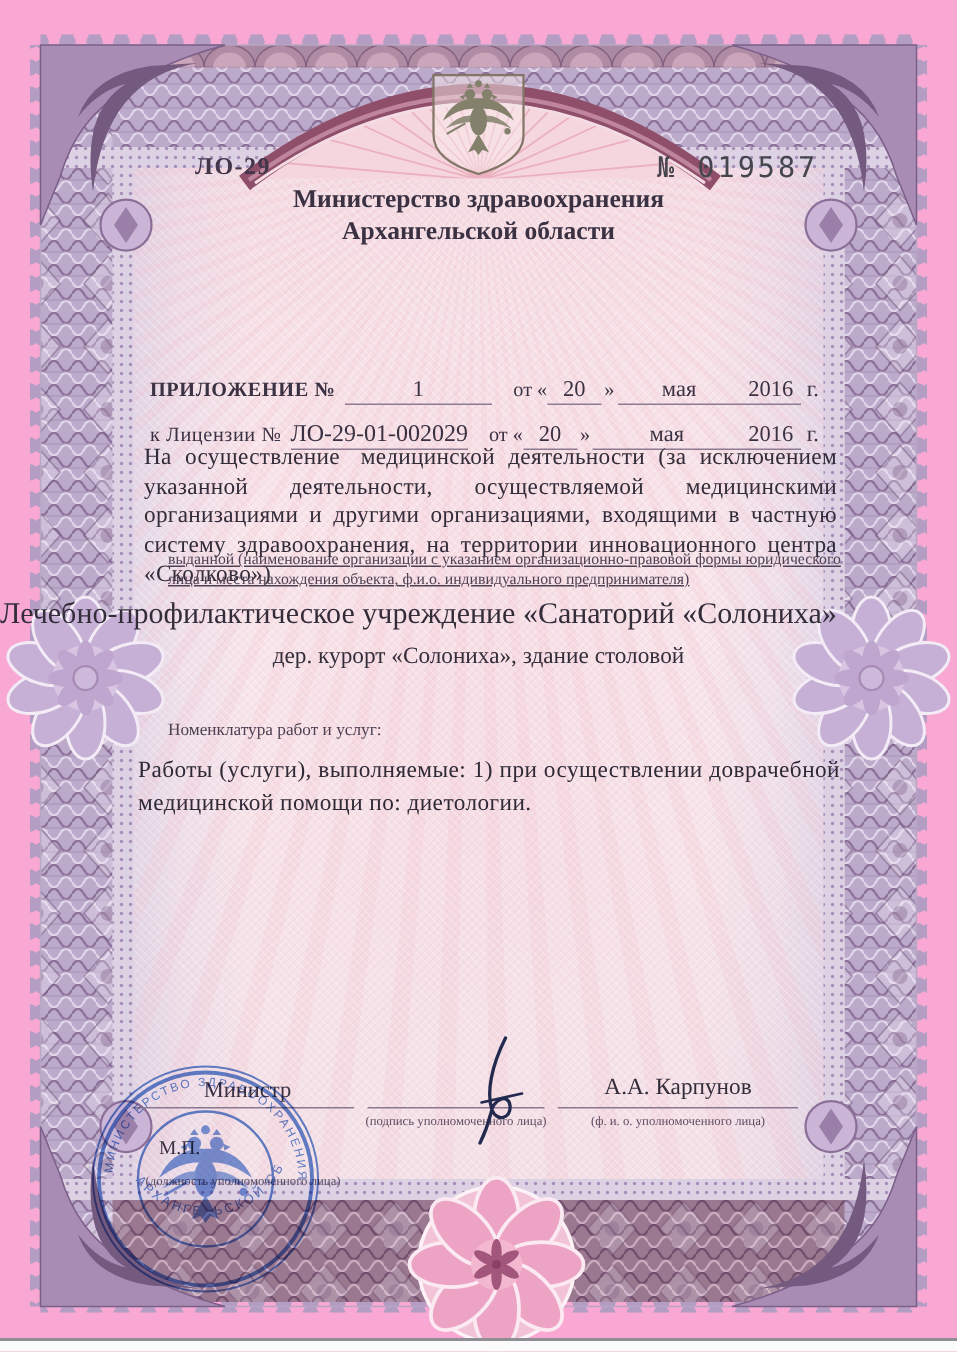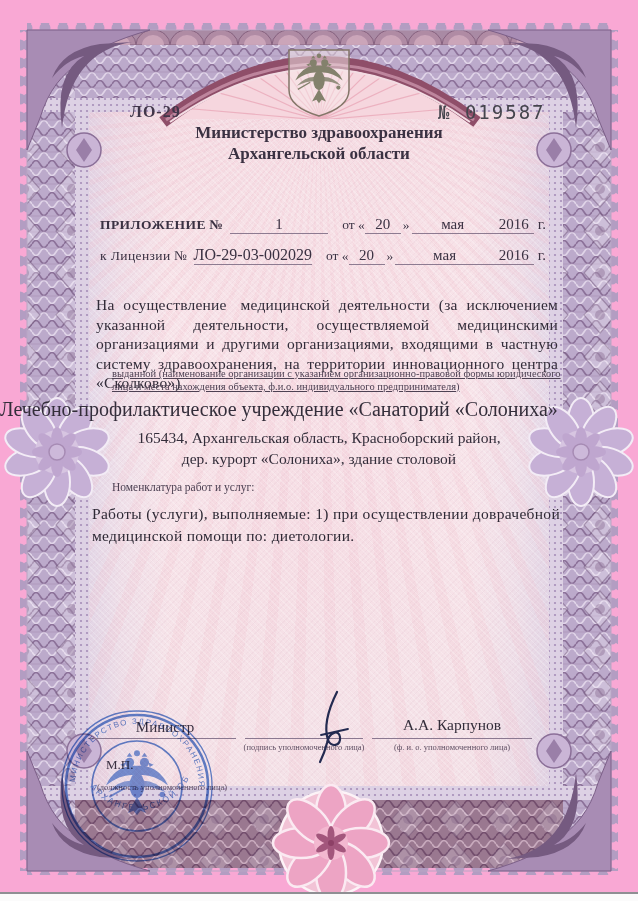--- a/index.html
+++ b/index.html
@@ -27,21 +27,21 @@
   .series{left:130px;top:103px;font-size:16px;font-weight:bold;letter-spacing:1px;color:#41364a;}
   .number{left:438px;top:101px;font-family:"DejaVu Sans Mono",monospace;font-size:19px;letter-spacing:2px;color:#45454d;}
   .title{left:0;top:122px;width:638px;text-align:center;font-weight:bold;font-size:17px;line-height:21px;color:#3a3142;}
   .formrow{position:absolute;left:100px;right:92px;display:flex;align-items:baseline;font-size:15px;color:#3a3142;}
   .formrow .lab{font-size:13.5px;font-weight:bold;letter-spacing:.4px;white-space:nowrap;}
   .formrow.lic .lab{font-weight:normal;font-size:13.5px;}
   .fill{border-bottom:1px solid #8d7b91;text-align:center;white-space:nowrap;}
   .f-val{flex:1.2;margin-left:6px;}
   .f-month{flex:1;margin-left:2px;}
   .f-day{min-width:30px;padding:0 3px;}
-  .f-year{min-width:40px;}
+  .f-year{min-width:40px;margin-top:36px;}
   .small-lab{font-size:13.5px;white-space:nowrap;margin-left:14px;}
   .suffix{margin-left:4px;white-space:nowrap;}
   .activity{left:96px;top:295px;width:462px;font-size:15.5px;line-height:19.5px;text-align:justify;color:#322c39;letter-spacing:.2px;}
   .wide-gap{display:inline-block;width:14px;}
   .issued{left:112px;top:367px;width:452px;font-size:10.5px;line-height:13px;color:#4d4153;text-decoration:underline;}
   .org{left:0;top:398px;width:638px;text-align:left;font-size:20px;color:#332d3a;}
   .addr{left:0;top:428px;width:638px;text-align:center;font-size:15.5px;line-height:20.5px;color:#332d3a;}
   .nomen{left:112px;top:481px;font-size:11.5px;color:#4d4153;}
   .works{left:92px;top:503px;width:468px;font-size:15.5px;line-height:22px;text-align:justify;letter-spacing:.3px;color:#2e2935;}
   .minister{left:95px;top:719px;width:140px;text-align:center;font-size:15px;color:#3a3142;}
@@ -230,39 +230,38 @@
     <span class="small-lab">от «</span>
     <span class="fill f-day">20</span>
     <span class="small-lab" style="margin-left:2px;">»</span>
     <span class="fill f-month">мая</span>
     <span class="fill f-year">2016</span>
     <span class="suffix">г.</span>
   </div>
 
   <div class="formrow lic" style="top:246px;">
     <span class="lab">к Лицензии №</span>
-    <span class="fill f-val" style="font-size:16px;">ЛО-29-03-002029</span>
+    <span class="fill f-val" style="font-size:16px;">ЛО-29-01-002029</span>
     <span class="small-lab">от «</span>
     <span class="fill f-day">20</span>
     <span class="small-lab" style="margin-left:2px;">»</span>
     <span class="fill f-month">мая</span>
     <span class="fill f-year">2016</span>
     <span class="suffix">г.</span>
   </div>
 
   <div class="txt activity">
     <span>На осуществление</span><span class="wide-gap"></span><span>медицинской деятельности (за исключением указанной деятельности, осуществляемой медицинскими организациями и другими организациями, входящими в частную систему здравоохранения, на территории инновационного центра «Сколково»)</span>
   </div>
 
   <div class="txt issued">выданной (наименование организации с указанием организационно-правовой формы юридического лица и места нахождения объекта, ф.и.о. индивидуального предпринимателя)</div>
 
   <div class="txt org">Лечебно-профилактическое учреждение «Санаторий «Солониха»</div>
 
   <div class="txt addr">
-    <div>165434, Архангельская область, Красноборский район,</div>
     <div>дер. курорт «Солониха», здание столовой</div>
   </div>
 
   <div class="txt nomen">Номенклатура работ и услуг:</div>
 
   <div class="txt works">Работы (услуги), выполняемые: 1) при осуществлении доврачебной медицинской помощи по: диетологии.</div>
 
   <div class="txt minister">Министр</div>
   <div class="txt uname">А.А. Карпунов</div>
   <div class="sigline l1"></div>

